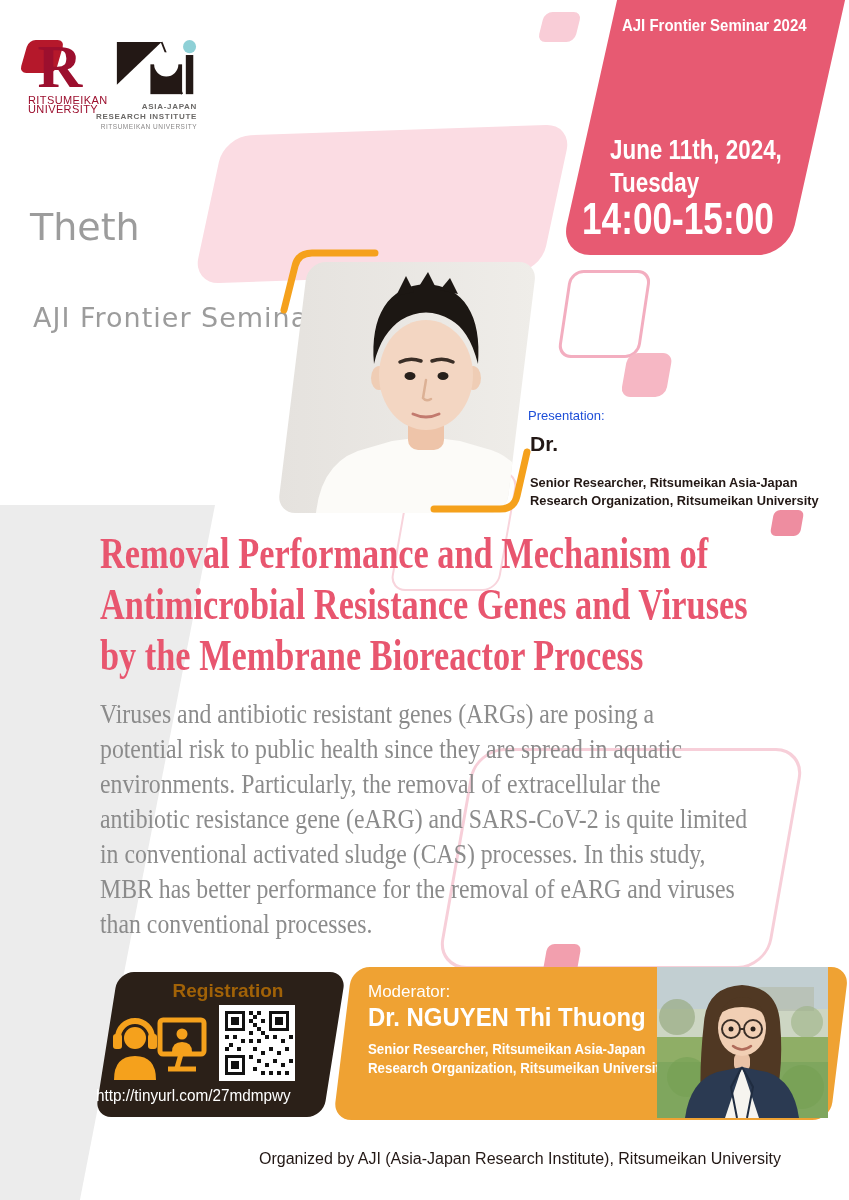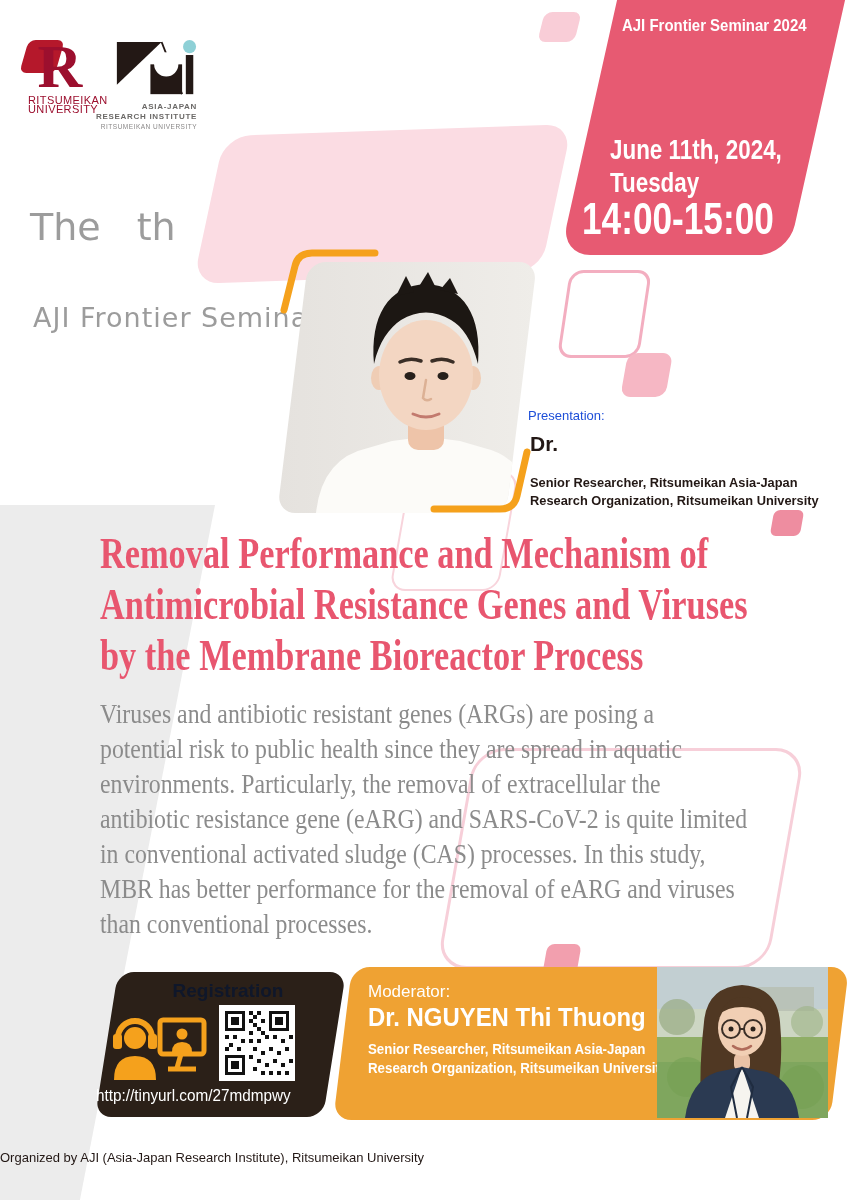--- a/index.html
+++ b/index.html
@@ -45,21 +45,21 @@
   
   .r-logo{left:28px;top:36px;width:64px;text-align:center;z-index:1;}
   .r-letter{font-family:"Liberation Serif",serif;font-weight:bold;font-size:62px;line-height:60px;color:#9c0f2e;}
   .r-sub{font-size:11px;font-weight:normal;color:#9c0f2e;letter-spacing:0.4px;line-height:9px;}
   .aji-logo{left:96px;top:40px;z-index:1;text-align:right;}
   .aji-sub{font-size:8px;color:#6b6967;letter-spacing:0.7px;line-height:10px;font-weight:bold;}
   .aji-sub3{font-size:6.5px;color:#8a8888;letter-spacing:0.5px;line-height:9px;}
 
   
   .heading{left:30px;top:205px;display:flex;align-items:baseline;color:#9c9c9c;z-index:1;
-           font-family:"DejaVu Sans",sans-serif;gap:36px;}
+           font-family:"DejaVu Sans",sans-serif;}
   .h-the{font-size:38px;}
   .h-num{font-size:96px;line-height:96px;margin:0 2px;}
   .h-th{font-size:38px;}
   .h-sub{left:33px;top:302px;font-size:27px;color:#9c9c9c;letter-spacing:1px;z-index:1;
          font-family:"DejaVu Sans",sans-serif;}
 
   
   .speaker-photo{left:276px;top:262px;z-index:2;}
   .brackets{left:278px;top:244px;z-index:3;}
 
@@ -75,38 +75,38 @@
   .talk-title{left:100px;top:528px;font-family:"Liberation Serif",serif;font-weight:bold;
               font-size:44px;line-height:51px;color:#e8566f;transform:scaleX(0.78);
               transform-origin:left top;white-space:nowrap;z-index:1;}
   .talk-abstract{left:100px;top:697px;font-family:"Liberation Serif",serif;font-size:27px;
               line-height:35px;color:#8b8b8b;transform:scaleX(0.88);
               transform-origin:left top;white-space:nowrap;z-index:1;}
 
   
   .reg-shape{left:118px;top:972px;width:228px;height:145px;background:#2b2018;border-radius:16px;
              transform:skewX(-9deg);transform-origin:top left;z-index:3;}
-  .reg-label{left:128px;top:980px;width:200px;text-align:center;color:#0f172a;font-weight:bold;font-size:19px;z-index:4;}
+  .reg-label{left:128px;top:980px;width:200px;text-align:center;color:#a16207;font-weight:bold;font-size:19px;z-index:4;}
   .reg-icon{left:106px;top:1008px;z-index:4;}
   .reg-qr{left:219px;top:1005px;z-index:4;}
   .reg-url{left:96px;top:1086px;color:#fff;font-size:17px;transform:scaleX(0.9);
            transform-origin:left top;white-space:nowrap;z-index:4;}
 
   
   .mod-shape{left:352px;top:967px;width:497px;height:153px;background:#efa233;border-radius:18px;
              transform:skewX(-7deg);transform-origin:top left;z-index:3;}
   .mod-label{left:368px;top:982px;color:#fff;font-size:17px;z-index:4;}
   .mod-name{left:368px;top:1002px;color:#fff;font-weight:bold;font-size:26px;transform:scaleX(0.92);
             transform-origin:left top;white-space:nowrap;z-index:4;}
   .mod-aff{left:368px;top:1040px;color:#fff;font-weight:bold;font-size:14px;line-height:19px;
            transform:scaleX(0.95);transform-origin:left top;white-space:nowrap;z-index:4;}
   .mod-photo{left:657px;top:967px;z-index:4;}
 
   
-  .footer{left:0;top:1150px;width:781px;text-align:left;font-size:13px;color:#231815;z-index:1;}
+  .footer{left:0;top:1150px;width:781px;text-align:right;font-size:16px;color:#231815;z-index:1;}
 </style>
 </head>
 <body>
 
 <div id="poster">
 
   <div class="abs gray-panel"></div>
   <div class="abs deco deco-lozenge"></div>
   <div class="abs deco deco-red-diamond"></div>
   <div class="abs deco deco-pink-diamond-top"></div>

